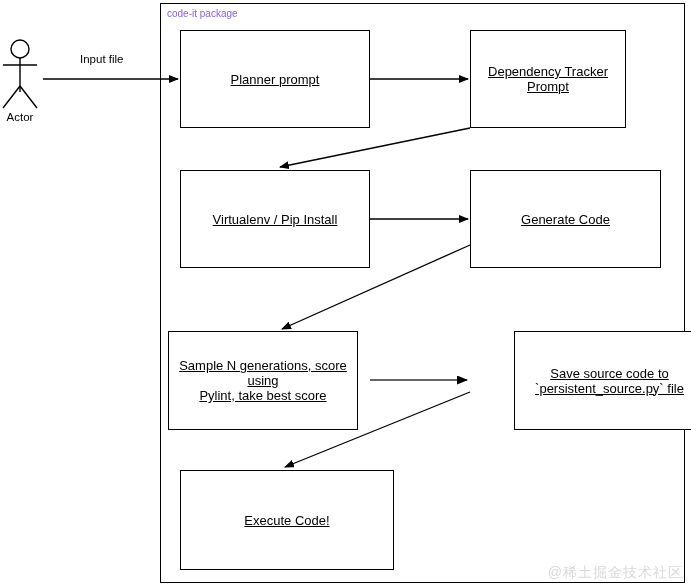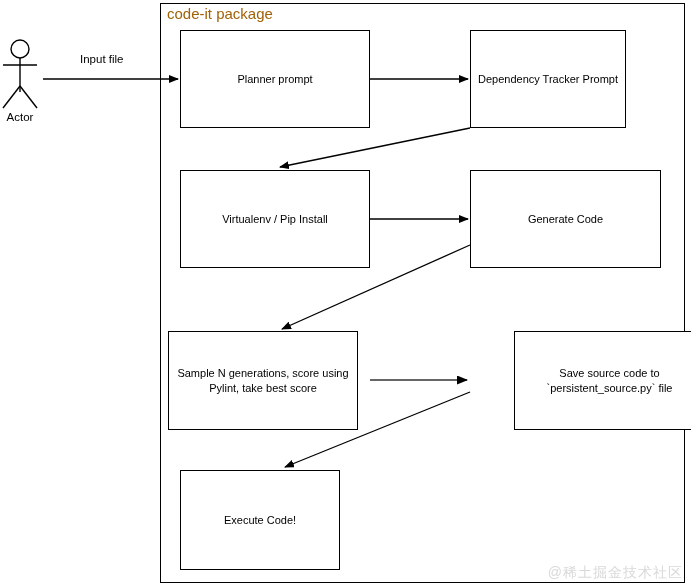--- a/index.html
+++ b/index.html
@@ -30,39 +30,40 @@
     width: 525px;
     height: 580px;
     border: 1px solid #000000;
     box-sizing: border-box;
     background: transparent;
   }
   .pkg-title {
     position: absolute;
     left: 167px;
     top: 5px;
-    font-size: 15px;
-    color: #a16207;
+    font-size: 10px;
+    color: #8b5cf6;
     line-height: 18px;
     white-space: nowrap;
   }
   .node {
     position: absolute;
     box-sizing: border-box;
     border: 1px solid #000000;
     background: #ffffff;
     display: flex;
     align-items: center;
     justify-content: center;
     text-align: center;
-    font-size: 11px;
+    font-size: 13px;
     color: #000000;
     line-height: 15px;
     padding: 2px 6px;
     white-space: pre-line;
+    text-decoration: underline;
   }
   .actor-label {
     position: absolute;
     left: 0px;
     top: 110px;
     width: 40px;
     text-align: center;
     font-size: 11.5px;
     color: #000000;
     line-height: 14px;
@@ -149,17 +150,17 @@
   <div class="node" style="left:180px; top:170px; width:190px; height:98px;">Virtualenv / Pip Install</div>
 
   <div class="node" style="left:470px; top:170px; width:191px; height:98px;">Generate Code</div>
 
   <div class="node" style="left:168px; top:331px; width:190px; height:99px;">Sample N generations, score using
 Pylint, take best score</div>
 
   <div class="node" style="left:470px; top:331px; width:191px; height:99px;margin-left:44px;">Save source code to
 `persistent_source.py` file</div>
 
-  <div class="node" style="left:180px; top:470px; width:160px; height:100px;">Execute Code!</div>
+  <div class="node" style="left:180px; top:470px; width:214px; height:100px;">Execute Code!</div>
 
   <div class="watermark">@稀土掘金技术社区</div>
 
 </div>
 
 </body></html>

